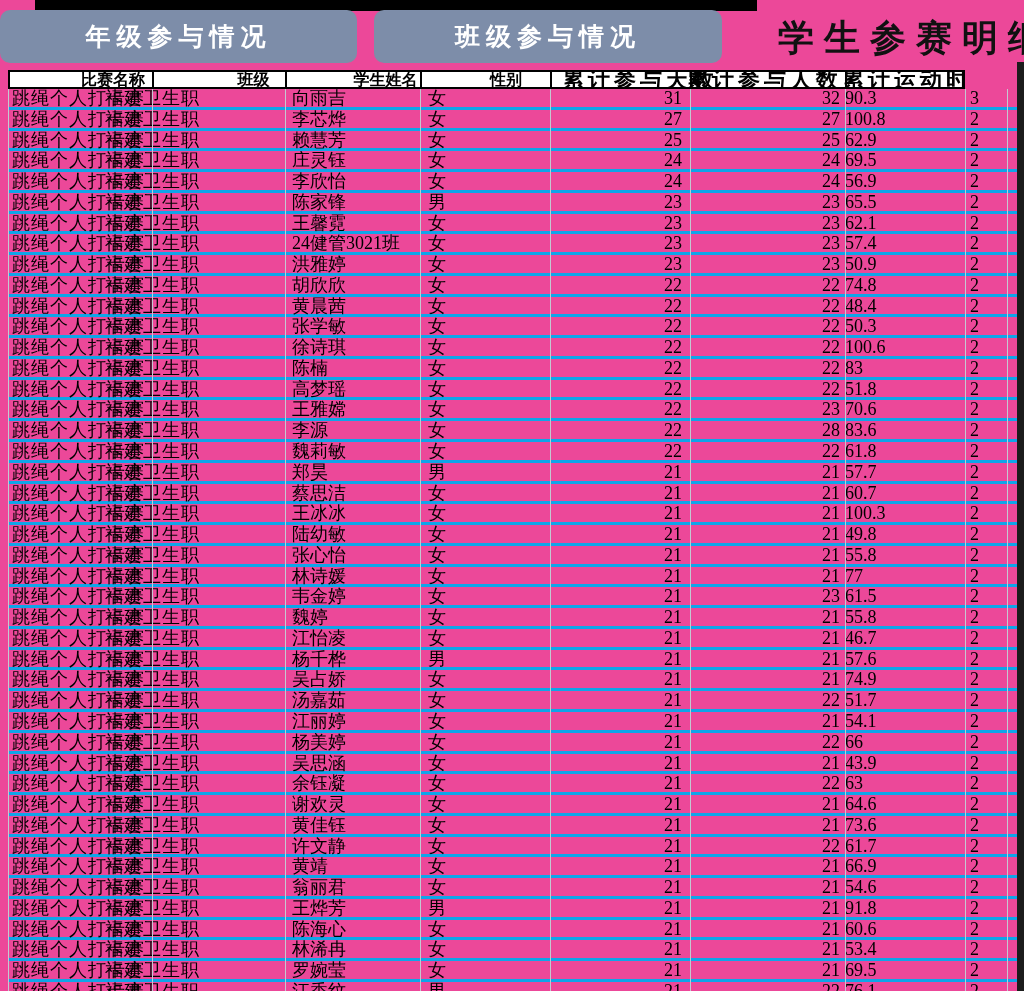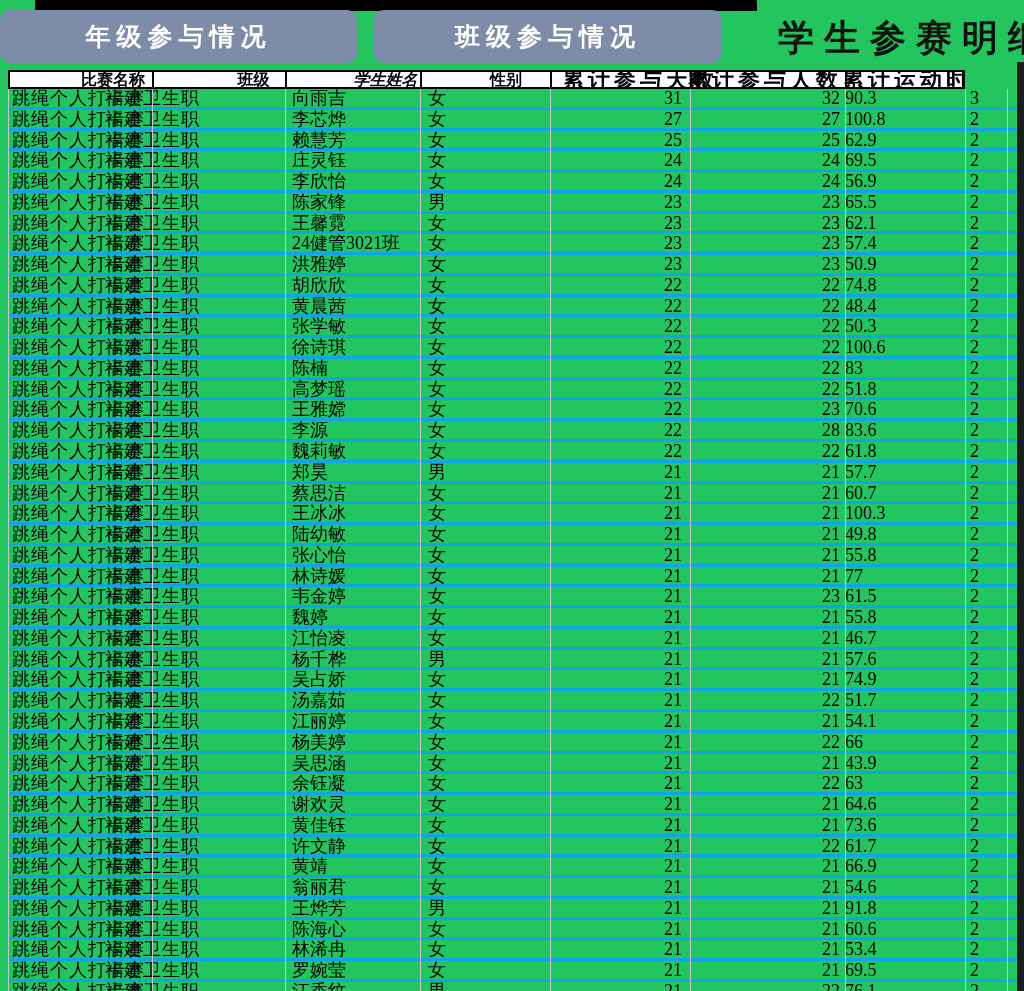--- a/index.html
+++ b/index.html
@@ -1,16 +1,16 @@
 <!DOCTYPE html>
 <html><head>
 <meta charset="utf-8">
 <style>
   html,body{margin:0;padding:0;background:#fff;}
-  #stage{position:relative;width:1024px;height:991px;background:#22c55e;overflow:hidden;
+  #stage{position:relative;width:1024px;height:991px;background:#ec4899;overflow:hidden;
          font-family:"Liberation Sans",sans-serif;}
 
   
   .top-strip{position:absolute;left:35px;top:0;width:722px;height:11px;background:#000;}
 
   
   .tab{position:absolute;top:10px;height:53px;background:#7d8da9;border-radius:10px;
        display:flex;align-items:center;justify-content:center;
        color:#ffffff;font-weight:bold;font-size:25px;letter-spacing:6px;cursor:pointer;}
   .tab-1{left:0;width:357px;}
@@ -61,21 +61,21 @@
   <div class="tab tab-2">
     <span>班级参与情况</span>
   </div>
   <div class="tab-active">
     <span>学生参赛明细</span>
   </div>
 
   <div class="thead">
     <span class="hc" style="left:0;width:142px;">比赛名称</span>
     <span class="hc" style="left:144px;width:135px;">班级</span>
-    <span class="hc" style="left:277px;width:133px;font-style:italic;">学生姓名</span>
+    <span class="hc" style="left:277px;width:133px;">学生姓名</span>
     <span class="hc" style="left:412px;width:104px;">性别</span>
     <span class="hfree" style="left:552px;">累计参与天数</span>
     <span class="hfree" style="left:676px;">累计参与人数</span>
     <span class="hfree" style="left:832px;">累计运动时长</span>
     <i class="hdiv" style="left:142px;"></i>
     <i class="hdiv" style="left:275px;"></i>
     <i class="hdiv" style="left:410px;"></i>
     <i class="hdiv" style="left:540px;"></i>
     <i class="hdiv" style="left:680px;"></i>
     <i class="hdiv" style="left:835px;"></i>

